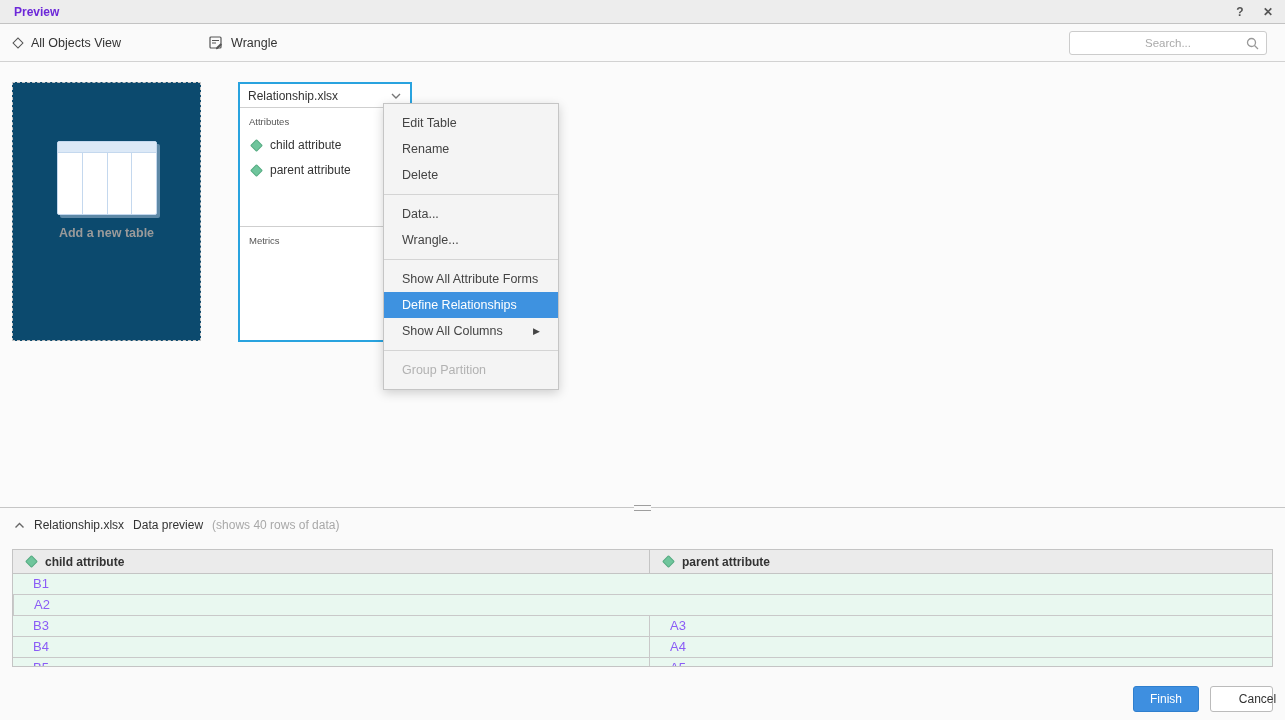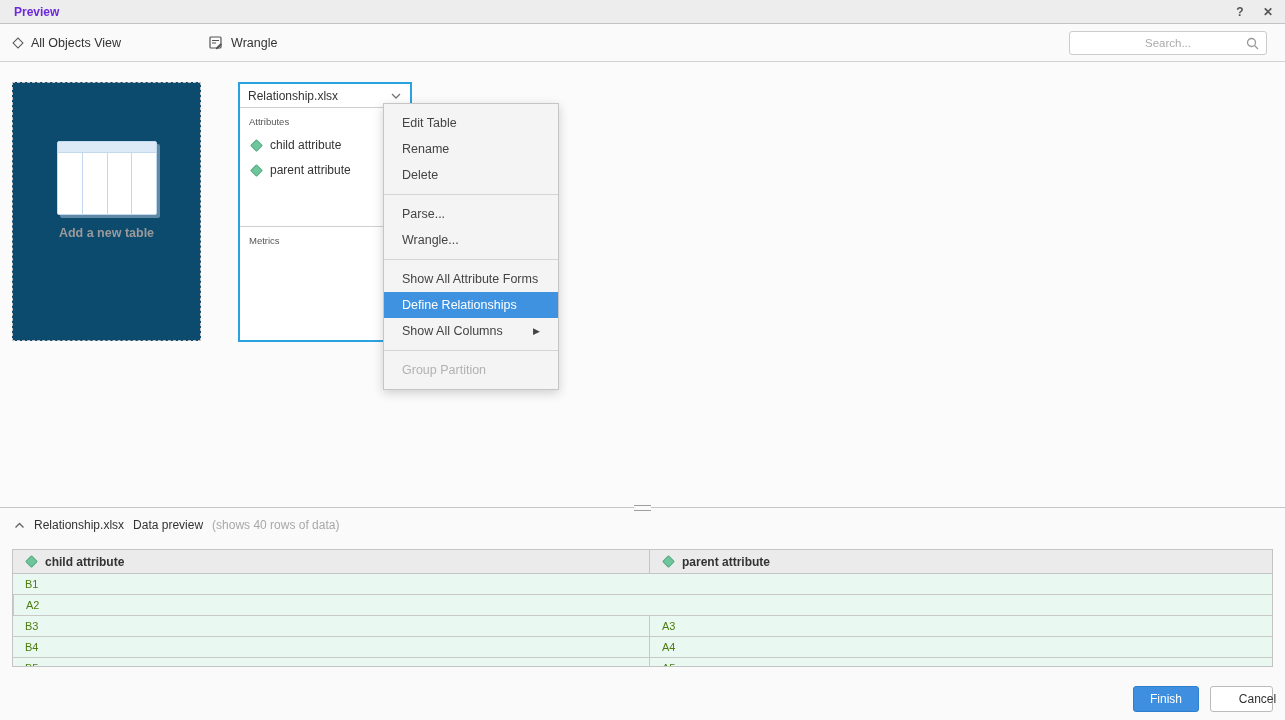--- a/index.html
+++ b/index.html
@@ -129,21 +129,21 @@
     overflow:hidden; border:1px solid #c4c4c4; background:#e9f8f0;
   }
   .dt-header { display:flex; height:24px; background:#ebebeb; border-bottom:1px solid #c4c4c4; }
   .dt-hcell {
     display:flex; align-items:center; gap:9px; padding-left:14px;
     font-weight:bold; font-size:12px; color:#333;
   }
   .dt-hcell.c1 { flex:0 0 636px; }
   .dt-hcell.c2 { flex:1; border-left:1px solid #c4c4c4; }
   .dt-row { display:flex; height:21px; background:#e9f8f0; border-bottom:1px solid #c9c9c9; }
-  .dt-cell { line-height:20px; font-size:11px; color:#4d7c0f; padding-left:12px; }
+  .dt-cell { line-height:20px; font-size:13px; color:#8b5cf6; padding-left:20px; }
   .dt-cell.c1 { flex:0 0 636px; }
   .dt-cell.c2 { flex:1; border-left:1px solid #c9c9c9; }
 
   
   .btn {
     position:absolute; height:26px; border-radius:3px; font-size:12px;
     display:flex; align-items:center; justify-content:center; cursor:default;
   }
   .btn-finish { right:86px; top:178px; width:66px; background:#3e8fe0; color:#fff; border:1px solid #2f7fce; }
   .btn-cancel { right:12px; top:178px; width:63px; background:#fff; color:#333; border:1px solid #bbb;padding-left:32px; }
@@ -229,21 +229,21 @@
       <span class="mi-label">Edit Table</span>
     </div>
     <div class="menu-item">
       <span class="mi-label">Rename</span>
     </div>
     <div class="menu-item">
       <span class="mi-label">Delete</span>
     </div>
     <div class="menu-sep"></div>
     <div class="menu-item">
-      <span class="mi-label">Parse...</span>
+      <span class="mi-label">Data...</span>
     </div>
     <div class="menu-item">
       <span class="mi-label">Wrangle...</span>
     </div>
     <div class="menu-sep"></div>
     <div class="menu-item">
       <span class="mi-label">Show All Attribute Forms</span>
     </div>
     <div class="menu-item highlighted">
       <span class="mi-label">Define Relationships</span>

